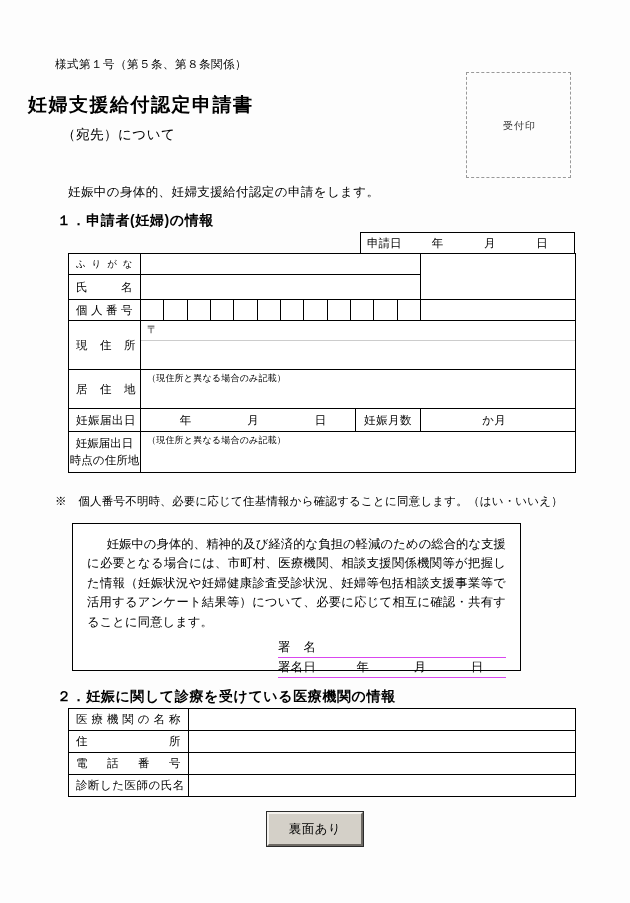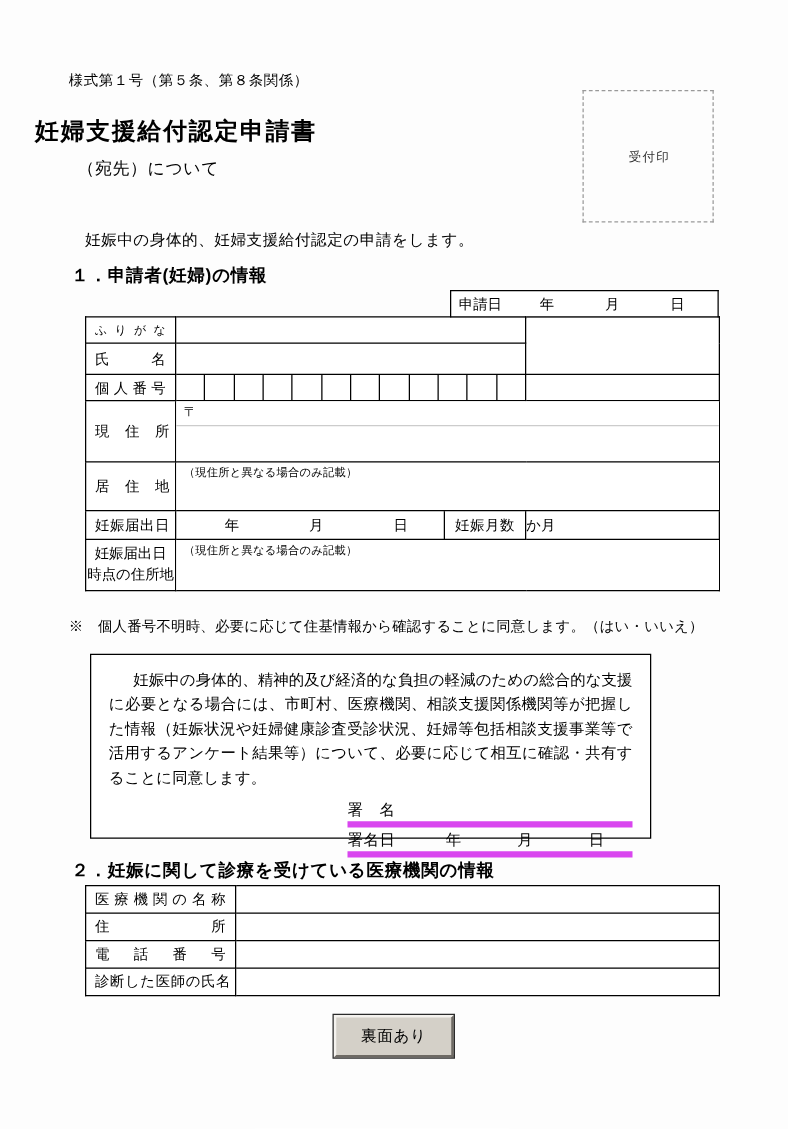--- a/index.html
+++ b/index.html
@@ -181,21 +181,21 @@
     letter-spacing: 0.2px;
     white-space: nowrap;
   }
   .two-line {
     line-height: 1.45;
     text-align: center;
     font-size: 11.5px;
     white-space: nowrap;
   }
   .ka-getsu {
-    text-align: left;
+    text-align: center;
     padding-right: 8px !important;
   }
   .ymd-inline {
     display: flex;
     justify-content: center;
     gap: 56px;
     padding-left: 10px;
   }
 
   .consent-note {
@@ -227,22 +227,22 @@
     letter-spacing: 0.1px;
     margin: 0;
   }
   .sign-area {
     margin-top: 6px;
     margin-left: auto;
     width: 228px;
   }
   .sign-row {
     display: flex;
-    align-items: flex-end;
-    border-bottom: 5px solid #d946ef;
+    align-items: center;
+    border-bottom: 1px solid #d946ef;
     height: 19px;
     font-size: 12.3px;
     letter-spacing: 0.5px;
     font-family: Liberation Mono, monospace;
   }
   .sign-row .sr-lab { white-space: nowrap; }
   .sign-row .sr-ymd { display: flex; flex: 1; justify-content: space-around; padding-left: 18px; }
 
   
   #med-tbl {

